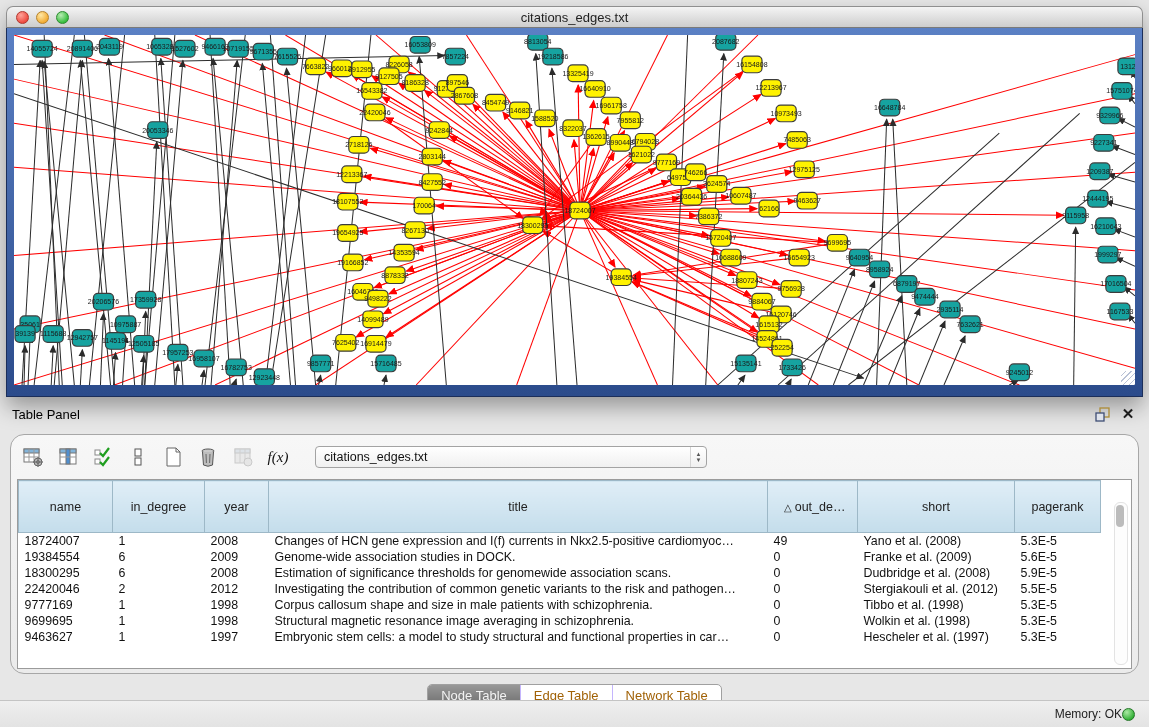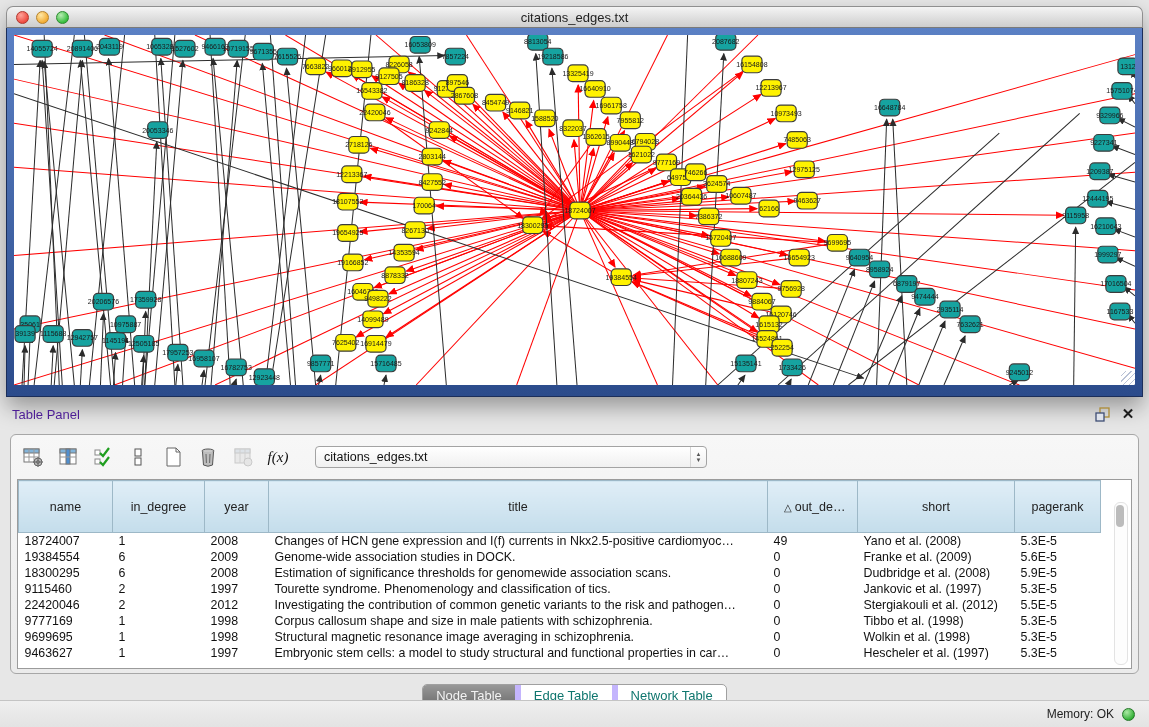--- a/index.html
+++ b/index.html
@@ -22,27 +22,27 @@
     background:linear-gradient(#5b80c4,#2b4b8b);border:1px solid #1b2e5a;border-top:none;
     padding:7px 7px 11px 7px;box-sizing:border-box}
   .canvas-area{position:relative;width:100%;height:100%;background:#fff;overflow:hidden}
   .canvas-area svg{position:absolute;left:0;top:0;width:100%;height:100%}
   .grip{position:absolute;right:0;bottom:0;width:14px;height:14px;
     background:repeating-linear-gradient(135deg,transparent 0 3px,#b9c2d6 3px 4px)}
 
   
   .panel-header{position:absolute;left:0;top:399px;width:100%;height:30px;
     display:flex;align-items:center;padding:0 12px;box-sizing:border-box}
-  .panel-title{font-size:13px;color:#4c1d95}
+  .panel-title{font-size:13px;color:#000000}
   .panel-header .spacer{flex:1}
   .float-btn,.close-btn{width:18px;height:16px;display:flex;align-items:center;justify-content:center;margin-left:8px;cursor:default}
   .close-btn{font-size:15px;font-weight:bold;color:#1c1c1c}
 
   .panel-card{position:absolute;left:10px;top:434px;width:1129px;height:240px;
-    background:linear-gradient(#f7f7f7,#ebebeb);border:1px solid #a7a7a7;border-radius:6px;box-sizing:border-box}
+    background:linear-gradient(#f7f7f7,#ebebeb);border:1px solid #a7a7a7;border-radius:14px;box-sizing:border-box}
   .toolbar{position:absolute;left:10px;top:7px;height:30px;display:flex;align-items:center;gap:11px}
   .tb-icon{width:24px;height:24px;display:flex;align-items:center;justify-content:center}
   .tb-icon.disabled{opacity:.4}
   .fx{font-family:"Liberation Serif",serif;font-style:italic;font-size:15px;color:#111}
   .table-select{margin-left:14px;width:392px;height:22px;background:linear-gradient(#ffffff,#f0f0f0);
     border:1px solid #a3a3a3;border-radius:4px;display:flex;align-items:center;box-sizing:border-box}
   .table-select .val{flex:1;padding-left:8px;font-size:12.5px;color:#111;white-space:nowrap;overflow:hidden}
   .stepper{width:15px;height:100%;display:flex;flex-direction:column;align-items:center;justify-content:center;
     border-left:1px solid #d5d5d5;color:#555}
   .stepper span{font-size:6px;line-height:6px}
@@ -55,28 +55,28 @@
   table.data td{height:16px;padding:0 4px 0 6px;font-size:12.4px;color:#111;
     white-space:nowrap;overflow:hidden;text-overflow:clip}
   .sort-tri{font-size:10px;margin-right:3px;color:#222}
   .vscroll{position:absolute;top:22px;right:3px;width:12px;bottom:3px;background:#fdfdfd;
     border:1px solid #e3e3e3;border-radius:6px}
   .vthumb{position:absolute;top:2px;left:1px;width:8px;height:22px;background:#bcbcbc;border-radius:5px}
 
   
   .tabs{position:absolute;left:0;top:684px;width:100%;display:flex;justify-content:center}
   .seg-group{display:flex;border:1px solid #a0a0a0;border-radius:5px;overflow:hidden;background:#fff}
-  .seg{padding:2px 13px;font-size:13px;color:#0f766e;border-left:6px solid #c4b5fd;line-height:17px}
+  .seg{padding:2px 13px;font-size:13px;color:#a16207;border-left:1px solid #c4b5fd;line-height:17px}
   .seg:first-child{border-left:none}
   .seg.sel{background:linear-gradient(#989898,#6e6e6e);color:#f3f3f3}
 
   
   .statusbar{position:absolute;left:0;bottom:0;width:100%;height:27px;box-sizing:border-box;
     border-top:1px solid #c4c4c4;background:linear-gradient(#efefef,#e3e3e3);
-    display:flex;align-items:center;justify-content:flex-end;padding-right:14px;gap:8px}
+    display:flex;align-items:center;justify-content:flex-end;padding-right:14px;}
   .mem{font-size:12px;color:#222}
   .dot{width:13px;height:13px;border-radius:50%;border:1px solid #237627;box-sizing:border-box;
     background:radial-gradient(circle at 35% 30%,#abe9a4,#2fae33 75%)}
 </style>
 </head>
 <body>
 
 <div class="graph-window">
   <div class="titlebar">
     <div class="lights">
@@ -652,29 +652,20 @@
           <tr>
             <td>18300295</td>
             <td>6</td>
             <td>2008</td>
             <td>Estimation of significance thresholds for genomewide association scans.</td>
             <td>0</td>
             <td>Dudbridge et al. (2008)</td>
             <td>5.9E-5</td>
           </tr>
           <tr>
-            <td>9115460</td>
-            <td>2</td>
-            <td>1997</td>
-            <td>Tourette syndrome. Phenomenology and classification of tics.</td>
-            <td>0</td>
-            <td>Jankovic et al. (1997)</td>
-            <td>5.3E-5</td>
-          </tr>
-          <tr>
             <td>22420046</td>
             <td>2</td>
             <td>2012</td>
             <td>Investigating the contribution of common genetic variants to the risk and pathogen…</td>
             <td>0</td>
             <td>Stergiakouli et al. (2012)</td>
             <td>5.5E-5</td>
           </tr>
           <tr>
             <td>9777169</td>

